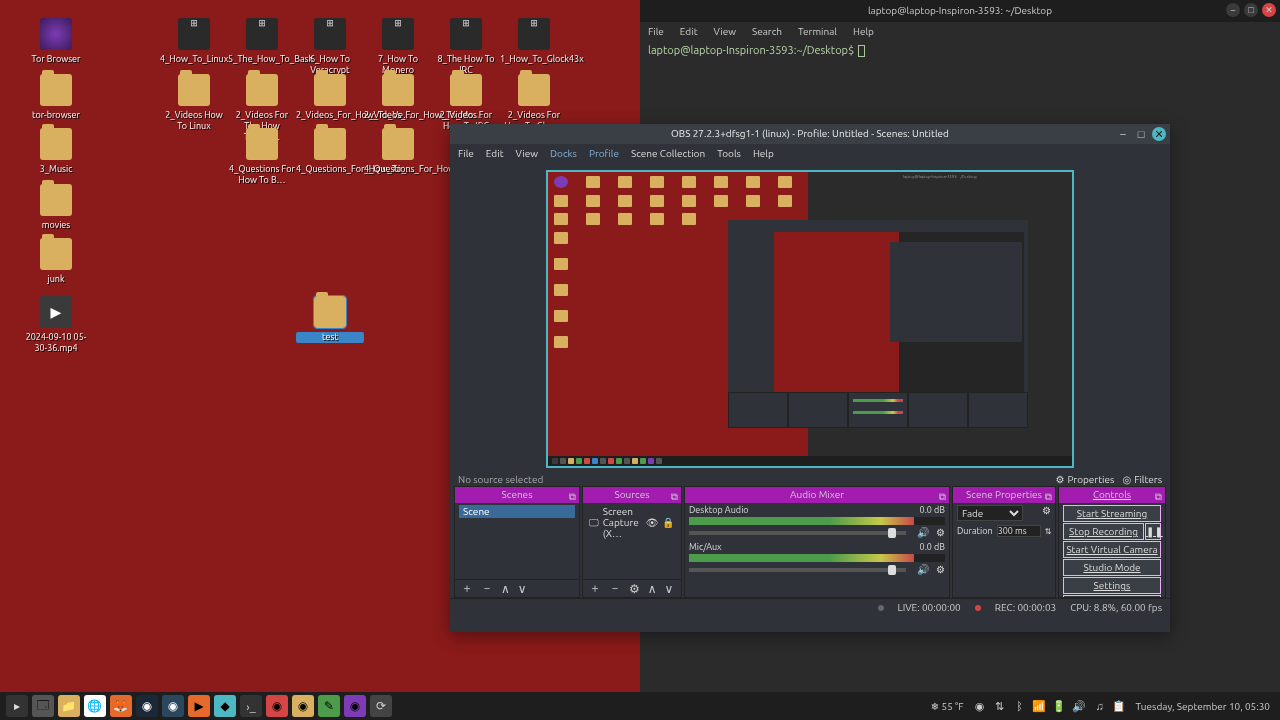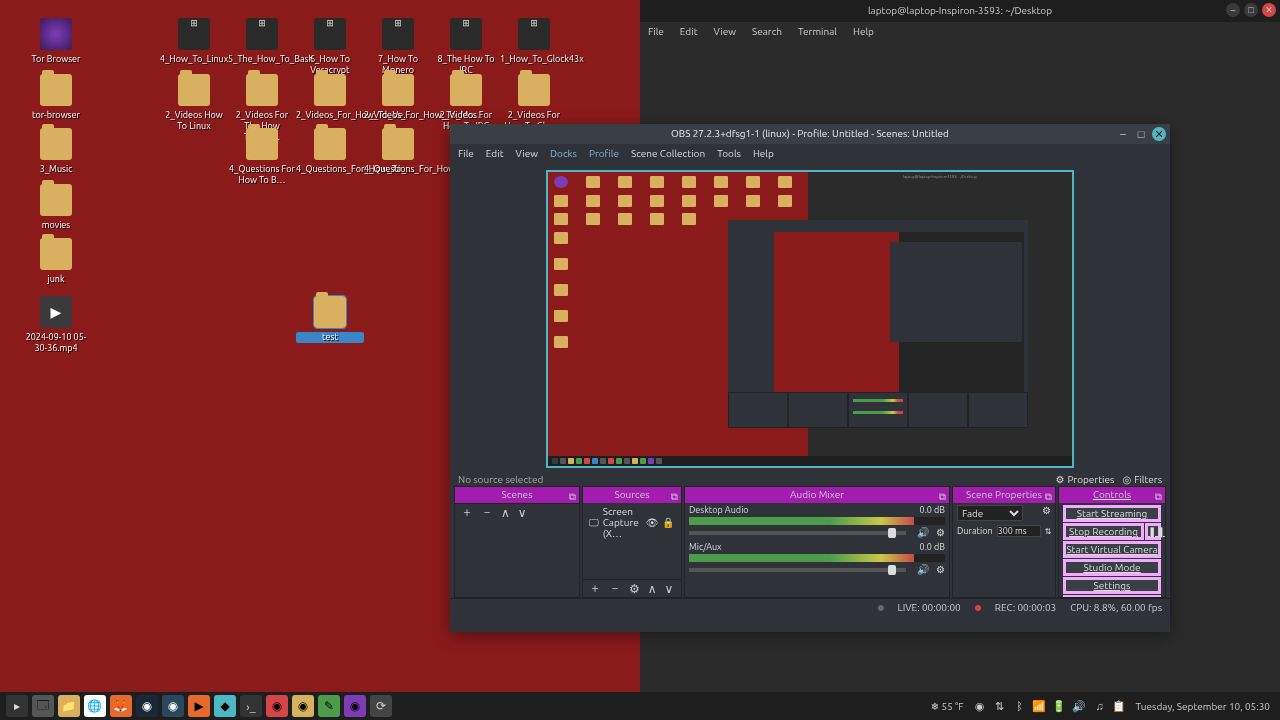--- a/index.html
+++ b/index.html
@@ -92,21 +92,21 @@
 .mixer-ch .bars { height: 8px; background: #1a1a1a; position: relative; margin: 2px 0; }
 .mixer-ch .bars .fill { position: absolute; left: 0; top: 0; bottom: 0; background: linear-gradient(90deg, #4c9c4c 0%, #4c9c4c 55%, #c8c848 75%, #c84848 88%, #222 88%); }
 .mixer-ch .ctrls { display: flex; justify-content: flex-end; gap: 6px; align-items: center; }
 .mixer-ch .slider { flex: 1; height: 4px; background: #555; position: relative; margin-right: 6px; }
 .mixer-ch .slider .thumb { position: absolute; right: 10px; top: -3px; width: 8px; height: 10px; background: #ddd; border-radius: 2px; cursor: pointer; }
 
 .trans-sel { width: 100%; background: #222; color: #ddd; border: 1px solid #444; font-size: 10px; height: 16px; margin-bottom: 4px; }
 .trans-row { display: flex; align-items: center; gap: 4px; font-size: 9px; }
 .trans-row input { width: 44px; background: #222; color: #ddd; border: 1px solid #444; font-size: 9px; }
 
-.ctrl-btn { display: block; width: 100%; height: 17px; background: #3a3f46; color: #ddd; border: 3px solid #f0abfc; font-size: 10px; cursor: pointer; margin-bottom: 1px; }
+.ctrl-btn { display: block; width: 100%; height: 17px; background: #3a3f46; color: #ddd; border: 1px solid #f0abfc; font-size: 10px; cursor: pointer; margin-bottom: 1px; }
 .ctrl-row { display: flex; gap: 1px; }
 .ctrl-row .ctrl-btn { flex: 1; }
 .ctrl-row .pause { width: 16px; flex: none; }
 
 
 .statusbar { height: 18px; background: #2f3238; border-top: 1px solid #222; display: flex; align-items: center; justify-content: flex-end; gap: 14px; padding: 0 8px; font-size: 10px; color: #ccc; }
 .statusbar .dot { width: 6px; height: 6px; border-radius: 50%; }
 .statusbar .grey { background: #666; }
 .statusbar .red { background: #d64545; }
 
@@ -223,20 +223,23 @@
     </div>
   </div>
   <div class="term-menu" id="term-menu">
       <span>File</span>
       <span>Edit</span>
       <span>View</span>
       <span>Search</span>
       <span>Terminal</span>
       <span>Help</span>
     </div>
+  <div class="term-body">
+    <span>laptop@laptop-Inspiron-3593:~/Desktop$</span><span class="cursor"></span>
+  </div>
 </div>
 
 <div class="obs">
   <div class="obs-title">
     <span>OBS 27.2.3+dfsg1-1 (linux) - Profile: Untitled - Scenes: Untitled</span>
     <div class="obs-tctl">
       <span>–</span>
       <span>□</span>
       <span class="oclose">✕</span>
     </div>
@@ -328,20 +331,23 @@
   <div class="srcstrip">
     <span class="lbl">No source selected</span>
     <span class="spacer"></span>
     <span class="btn">⚙ <span>Properties</span></span>
     <span class="btn">◎ <span>Filters</span></span>
   </div>
 
   <div class="panels-row">
     <div class="panel p-scenes">
       <div class="phead"><span>Scenes</span><span class="pop">⧉</span></div>
+      <div class="pbody">
+        <div class="scene-item">Scene</div>
+      </div>
       <div class="pfoot">
         <span>＋</span>
         <span>－</span>
         <span>∧</span>
         <span>∨</span>
       </div>
     </div>
 
     <div class="panel p-sources">
       <div class="phead"><span>Sources</span><span class="pop">⧉</span></div>

